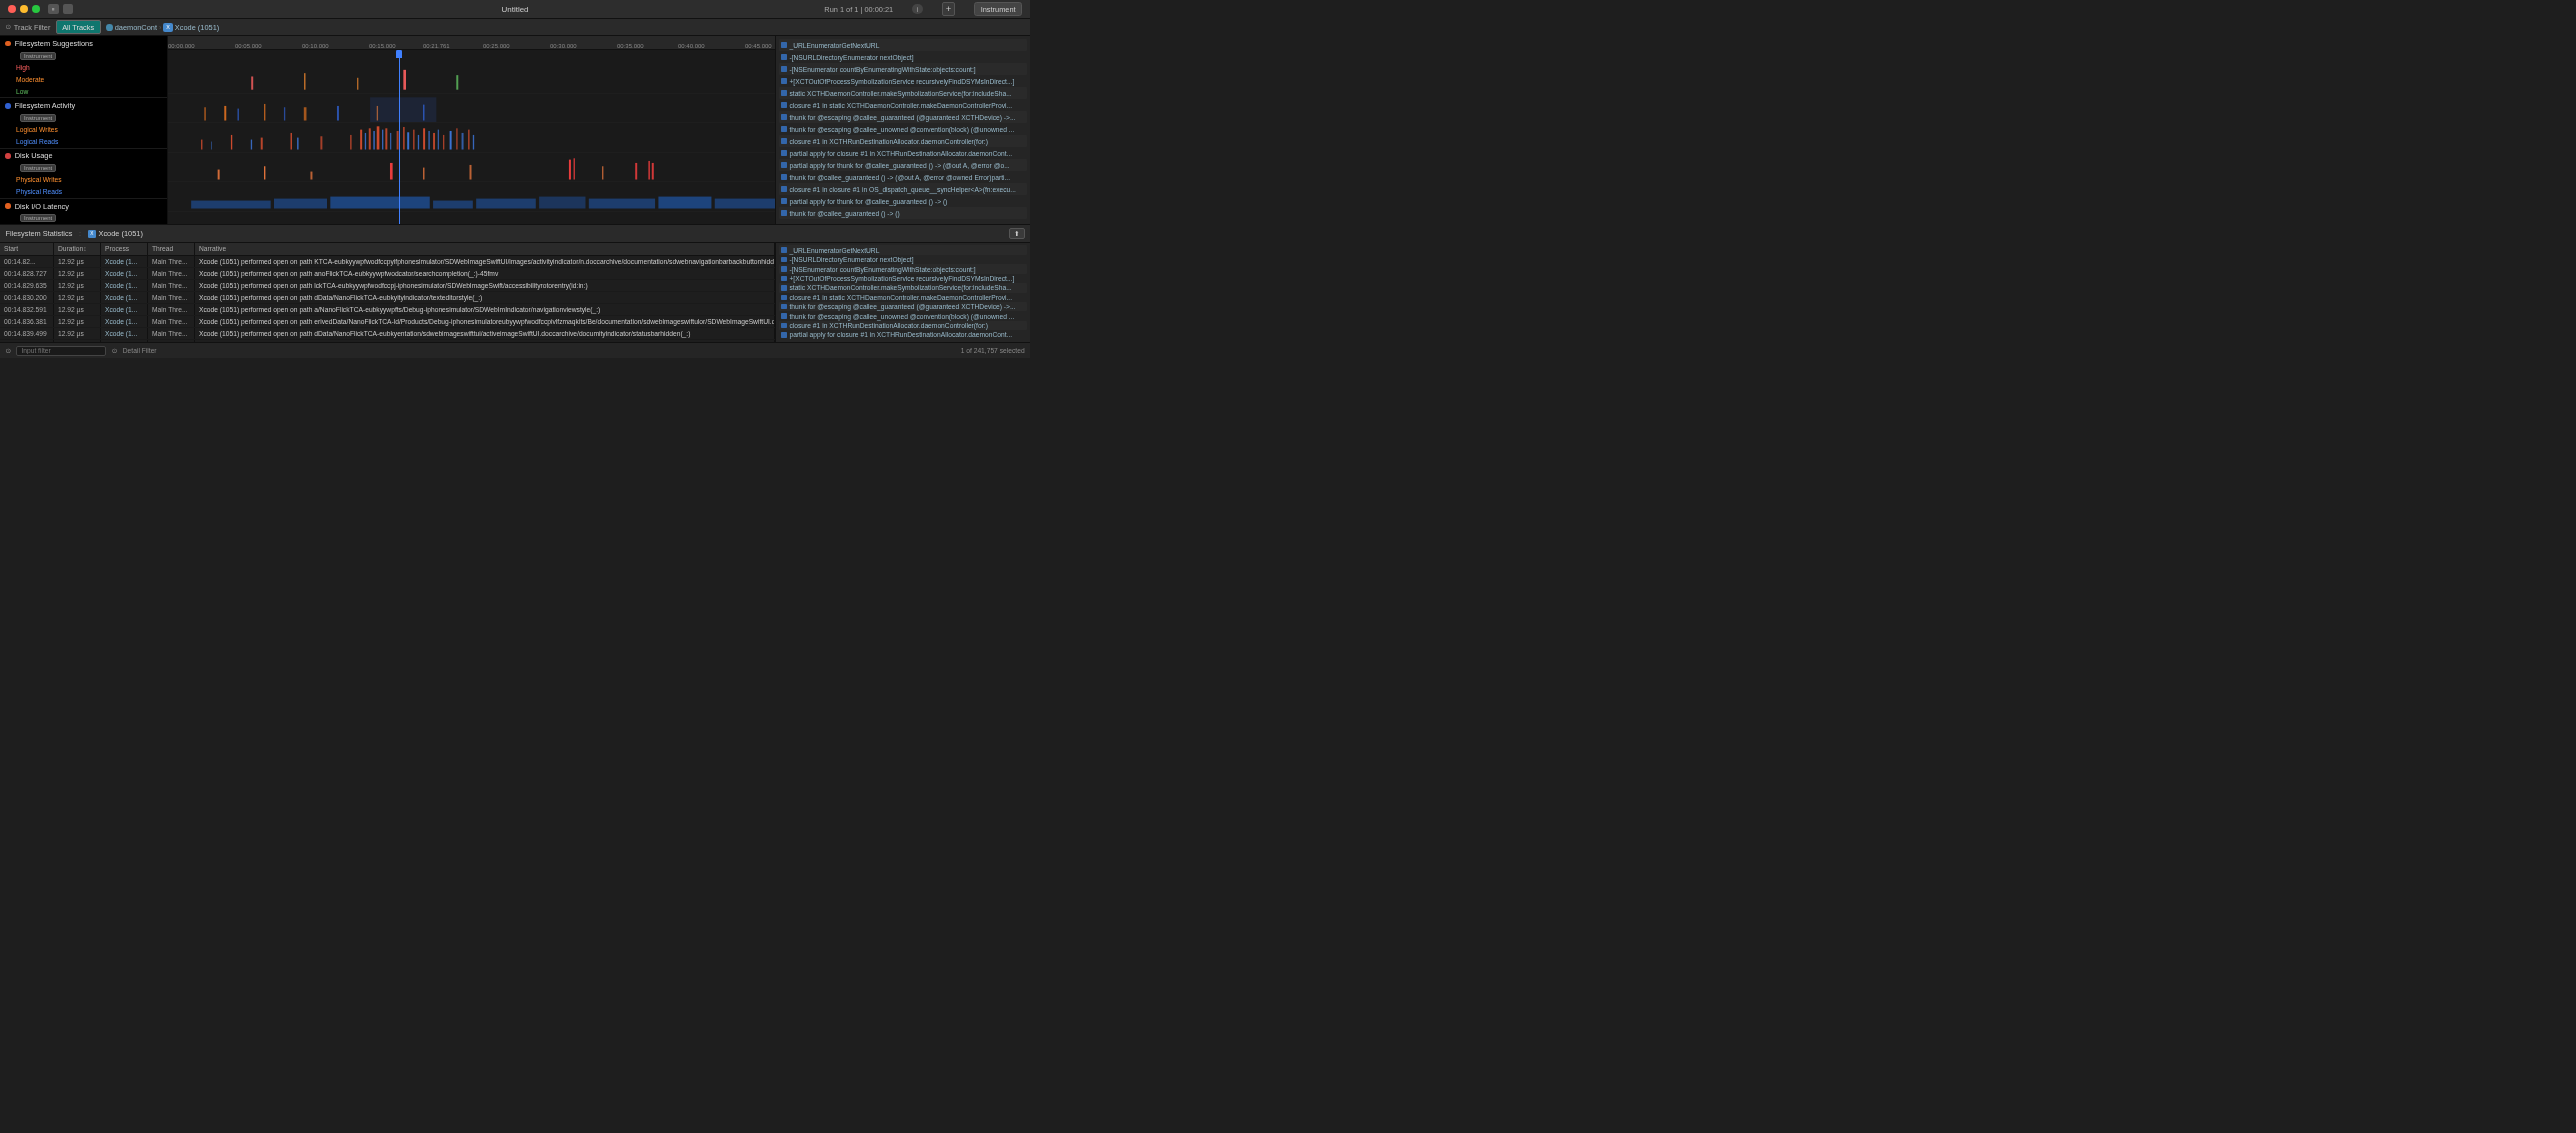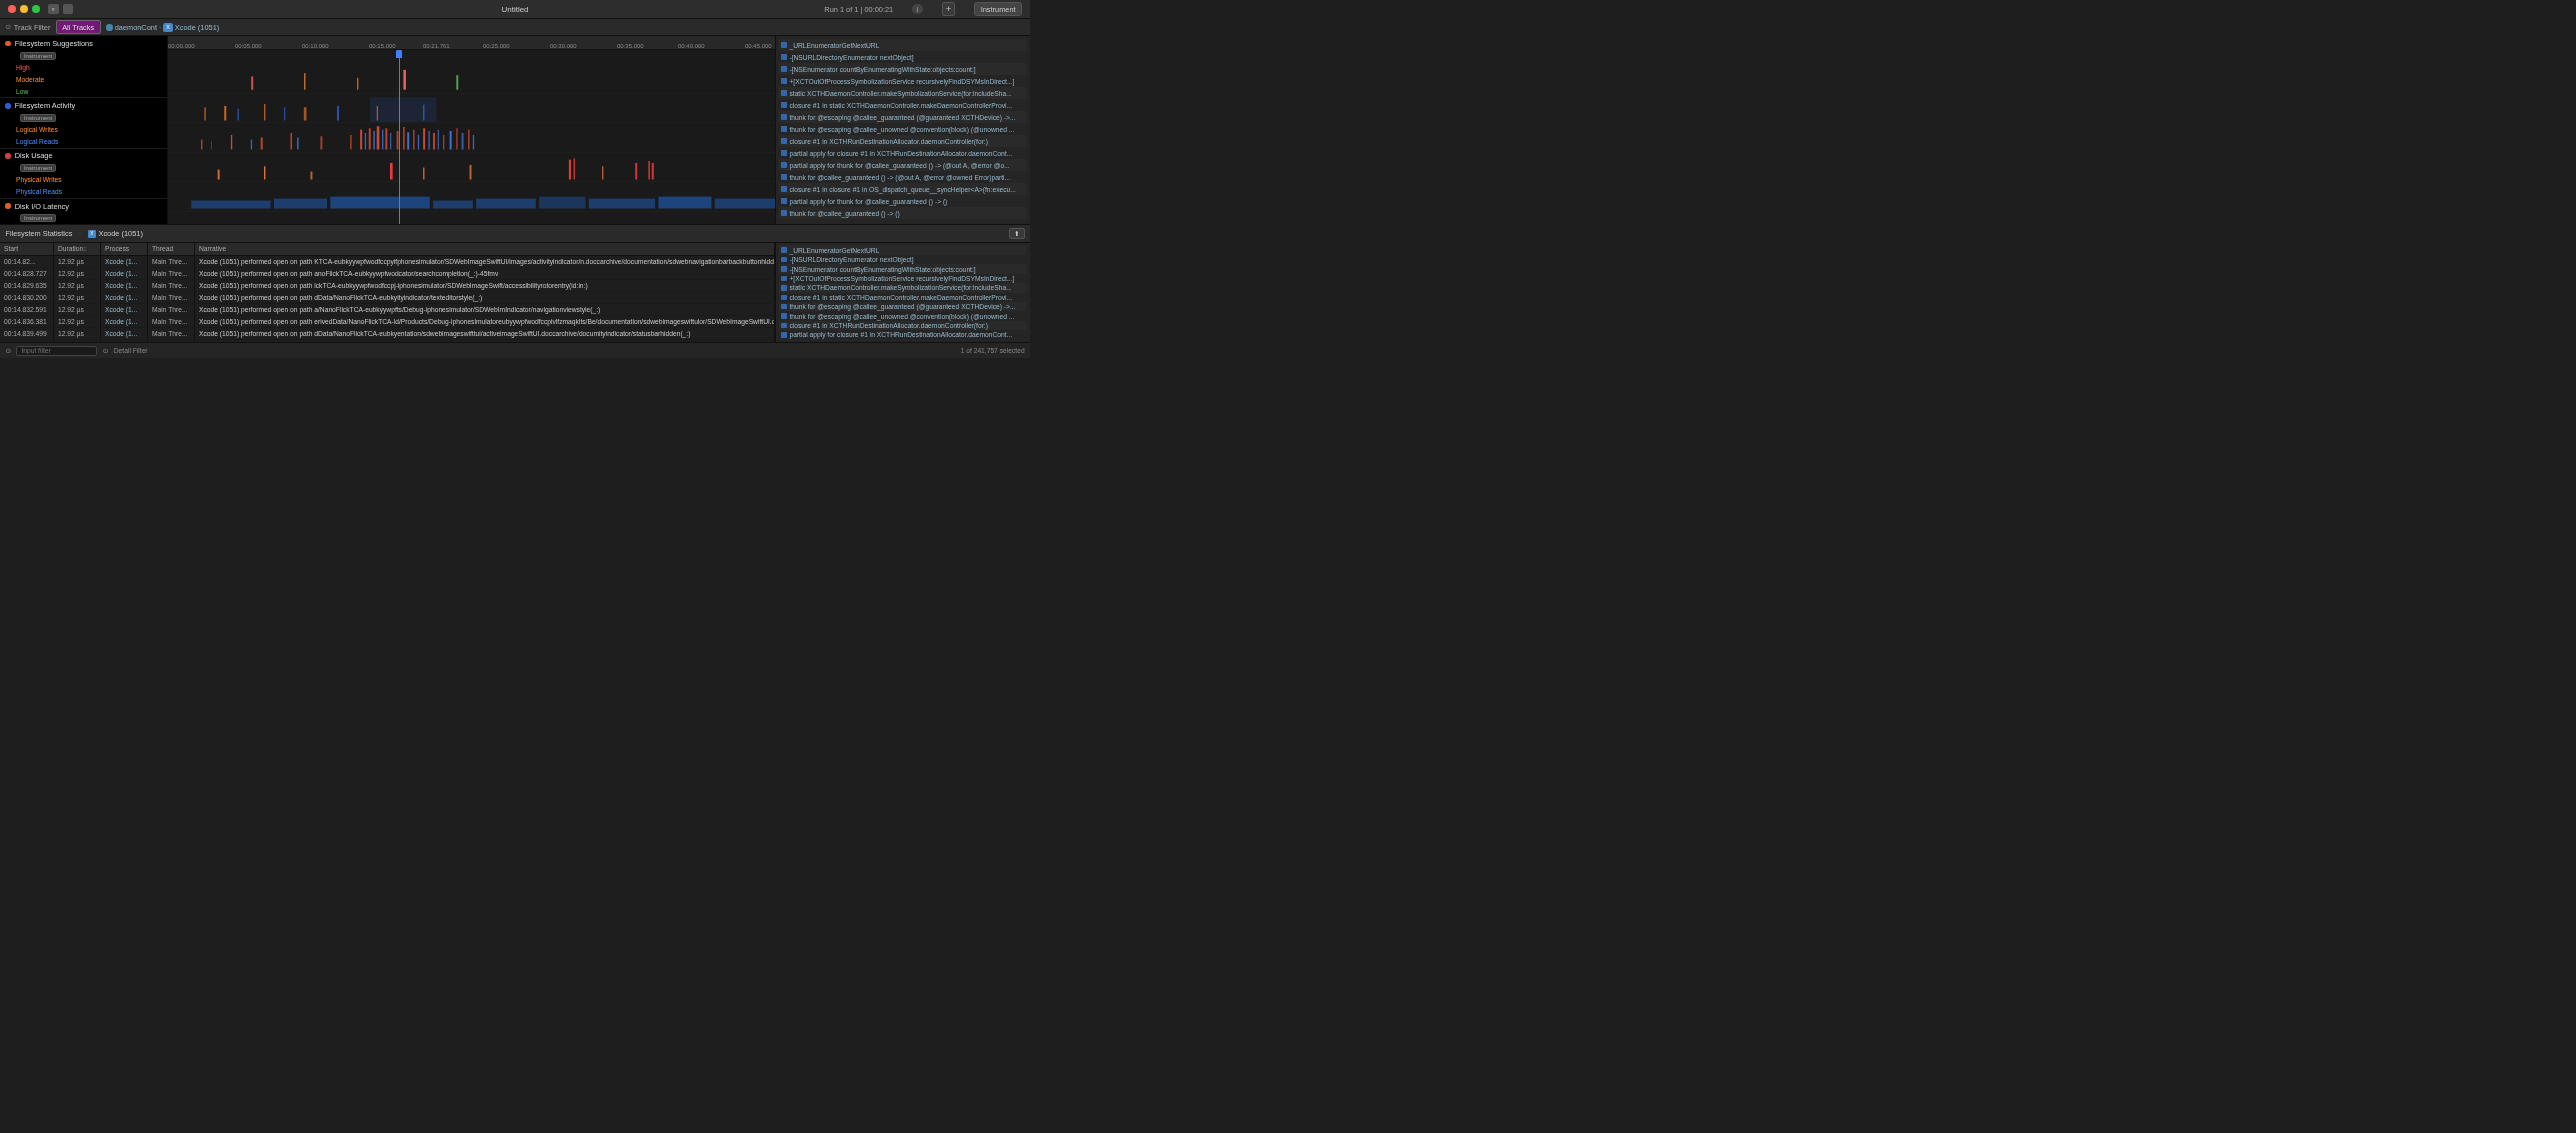--- a/index.html
+++ b/index.html
@@ -103,21 +103,21 @@
       gap: 5.4px;
     }
     .toolbar-filter {
       display: flex;
       align-items: center;
       gap: 2.7px;
       color: #aaa;
       font-size: 7.4px;
     }
     .all-tracks-btn {
-      background: #701a75;
+      background: #0f766e;
       border: 0.7px solid #666;
       border-radius: 2px;
       color: #ddd;
       font-size: 7.4px;
       padding: 1.3px 5.4px;
       cursor: pointer;
     }
     .profile-badge {
       display: flex;
       align-items: center;
@@ -364,21 +364,21 @@
       padding: 0 5.4px;
       gap: 5.4px;
     }
     .filter-input {
       background: #1a1a1a;
       border: 0.7px solid #444;
       border-radius: 2px;
       color: #ccc;
       font-size: 6.7px;
       padding: 0.7px 4px;
-      width: 81px;
+      width: 90px;
       height: 10.7px;
     }
     .filter-label {
       font-size: 6.7px;
       color: #888;
     }
     .selected-count {
       margin-left: auto;
       font-size: 6.7px;
       color: #888;

